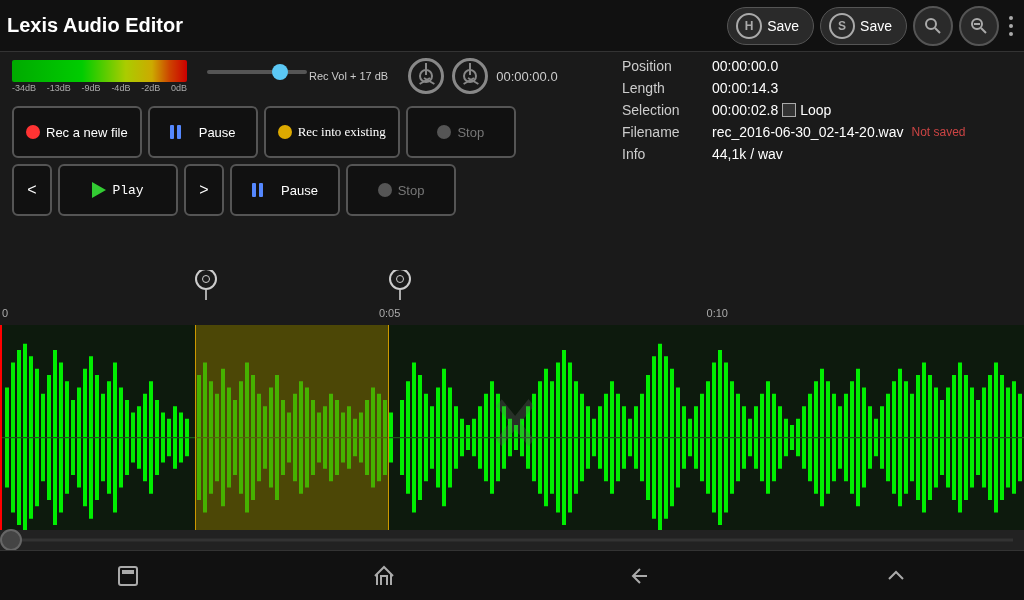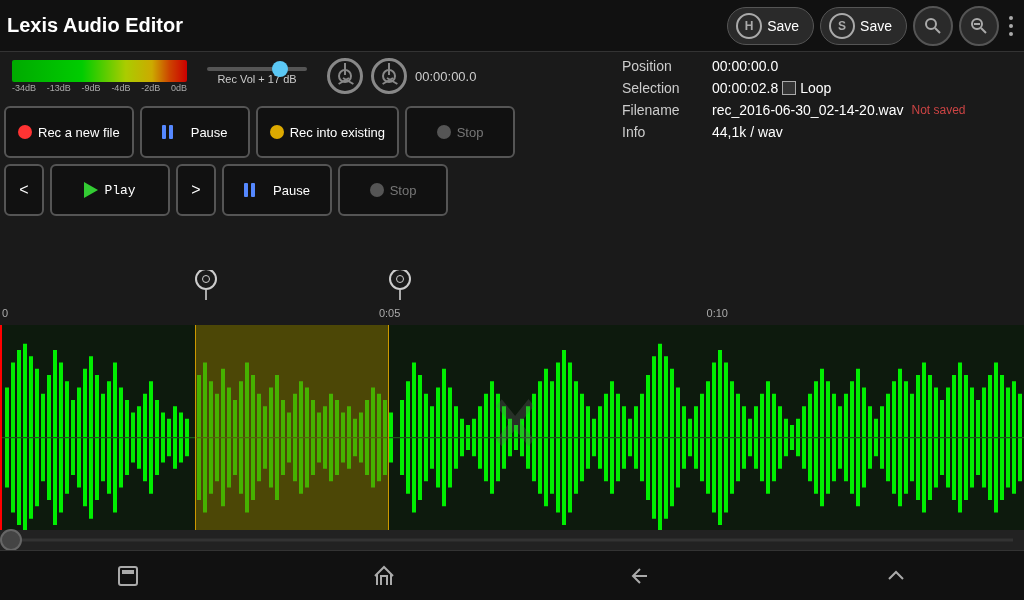--- a/index.html
+++ b/index.html
@@ -111,22 +111,21 @@
       display: flex;
       justify-content: space-between;
       width: 175px;
       font-size: 9px;
       color: #aaa;
       margin-top: 1px;
     }
     
     .vol-control {
       display: flex;
-      flex-direction: column;
-      align-items: center;
+      align-items: flex-start;
       gap: 2px;
     }
     .vol-slider-track {
       width: 100px;
       height: 4px;
       background: #555;
       border-radius: 2px;
       position: relative;
     }
     .vol-slider-thumb {
@@ -178,21 +177,21 @@
     .spinner-arm.a2 { transform: rotate(120deg); top: 5px; left: 12px; }
     .spinner-arm.a3 { transform: rotate(240deg); top: 5px; right: 10px; }
     .time-display {
       font-size: 13px;
       color: #ccc;
       text-align: center;
     }
 
     
     .btn-rows {
-      padding: 6px 4px;
+      padding: 6px 12px;
     }
     .btn-row {
       display: flex;
       gap: 6px;
       margin-bottom: 6px;
     }
     .action-btn {
       border: 2px solid #555;
       border-radius: 6px;
       background: #111;
@@ -202,21 +201,21 @@
       display: flex;
       align-items: center;
       gap: 6px;
       cursor: pointer;
       min-width: 100px;
       justify-content: center;
       height: 52px;
     }
     .action-btn.rec-new { min-width: 110px; }
     .action-btn.pause-btn { min-width: 110px; gap: 18px; }
-    .action-btn.rec-existing { min-width: 130px; }
+    .action-btn.rec-existing { min-width: 130px; font-family: Liberation Serif, serif; }
     .action-btn.stop-btn { min-width: 110px; color: #777; }
     .action-btn.play-btn { min-width: 120px; font-family: Liberation Mono, monospace; }
     .action-btn.nav-btn { min-width: 40px; font-size: 16px; }
     .dot-red { width: 14px; height: 14px; border-radius: 50%; background: #ff3333; flex-shrink: 0; }
     .dot-yellow { width: 14px; height: 14px; border-radius: 50%; background: #ddaa00; flex-shrink: 0; }
     .dot-gray { width: 14px; height: 14px; border-radius: 50%; background: #555; flex-shrink: 0; }
     .pause-icon { display: flex; gap: 3px; }
     .pause-bar { width: 4px; height: 14px; background: #5588ff; border-radius: 1px; }
     .play-triangle {
       width: 0; height: 0;
@@ -520,20 +519,24 @@
       <span class="dot-gray"></span>
       <span>Stop</span>
     </button>
   </div>
 </div>
 
 <div class="info-panel">
   <div class="info-row">
     <span class="info-label">Position</span>
     <span class="info-value">00:00:00.0</span>
+  </div>
+  <div class="info-row">
+    <span class="info-label">Length</span>
+    <span class="info-value">00:00:14.3</span>
   </div>
   <div class="info-row">
     <span class="info-label">Selection</span>
     <span class="info-value">00:00:02.8</span>
     <span class="loop-checkbox"></span>
     <span class="info-value">Loop</span>
   </div>
   <div class="info-row">
     <span class="info-label">Filename</span>
     <span class="info-value">rec_2016-06-30_02-14-20.wav</span>

